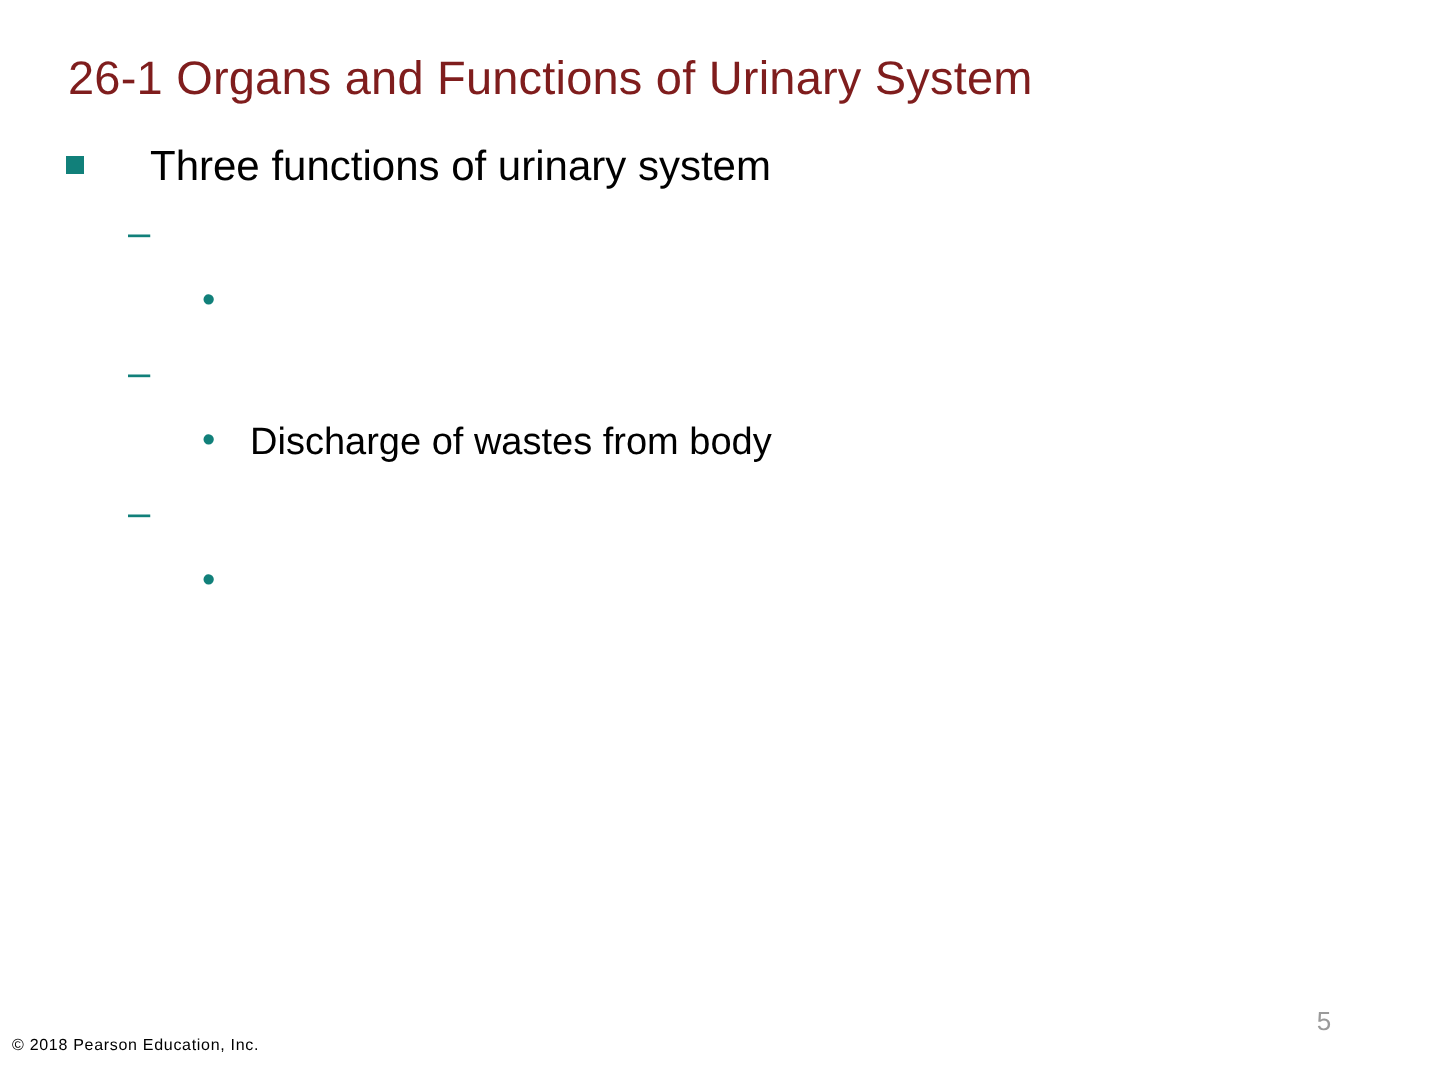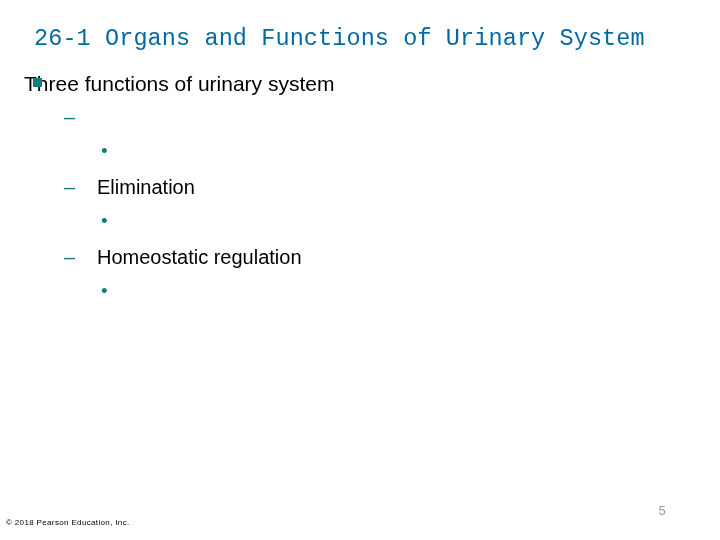--- a/index.html
+++ b/index.html
@@ -17,25 +17,25 @@
     font-family: "Liberation Sans", sans-serif;
     -webkit-font-smoothing: antialiased;
   }
 
   
   #slide-title {
     position: absolute;
     left: 34px;
     top: 24px;
     width: 650px;
-    font-family: Liberation Mono, monospace;
+    font-family: Liberation Sans, sans-serif;
     font-size: 23.5px;
     line-height: 30px;
     font-weight: 400;
-    color: #0369a1;
+    color: #7f1d1d;
     letter-spacing: 0.1px;
     white-space: nowrap;
   }
 
   
   #body-list {
     position: absolute;
     left: 0px;
     top: 70px;
     width: 720px;
@@ -56,21 +56,21 @@
   }
   .bullet-line .btext {
     display: block;
   }
 
   
   .lvl1 {
     height: 34px;
     font-size: 21px;
     line-height: 27px;
-    padding-left: 24px;
+    padding-left: 75px;
   }
   .lvl1 .marker {
     left: 33px;
     top: 8px;
     width: 9px;
     height: 9px;
     background: #11807A;
     font-size: 0;
   }
 
@@ -144,30 +144,29 @@
     <div class="bullet-line lvl2">
       <span class="marker">–</span>
     </div>
 
     <div class="bullet-line lvl3">
       <span class="marker">•</span>
     </div>
 
     <div class="bullet-line lvl2">
       <span class="marker">–</span>
-      <span class="btext">Elimination</span>
     </div>
 
     <div class="bullet-line lvl3">
       <span class="marker">•</span>
+      <span class="btext">Discharge of wastes from body</span>
     </div>
 
     <div class="bullet-line lvl2">
       <span class="marker">–</span>
-      <span class="btext">Homeostatic regulation</span>
     </div>
 
     <div class="bullet-line lvl3">
       <span class="marker">•</span>
     </div>
 
   </div>
 
   <div id="copyright">© 2018 Pearson Education, Inc.</div>
 

